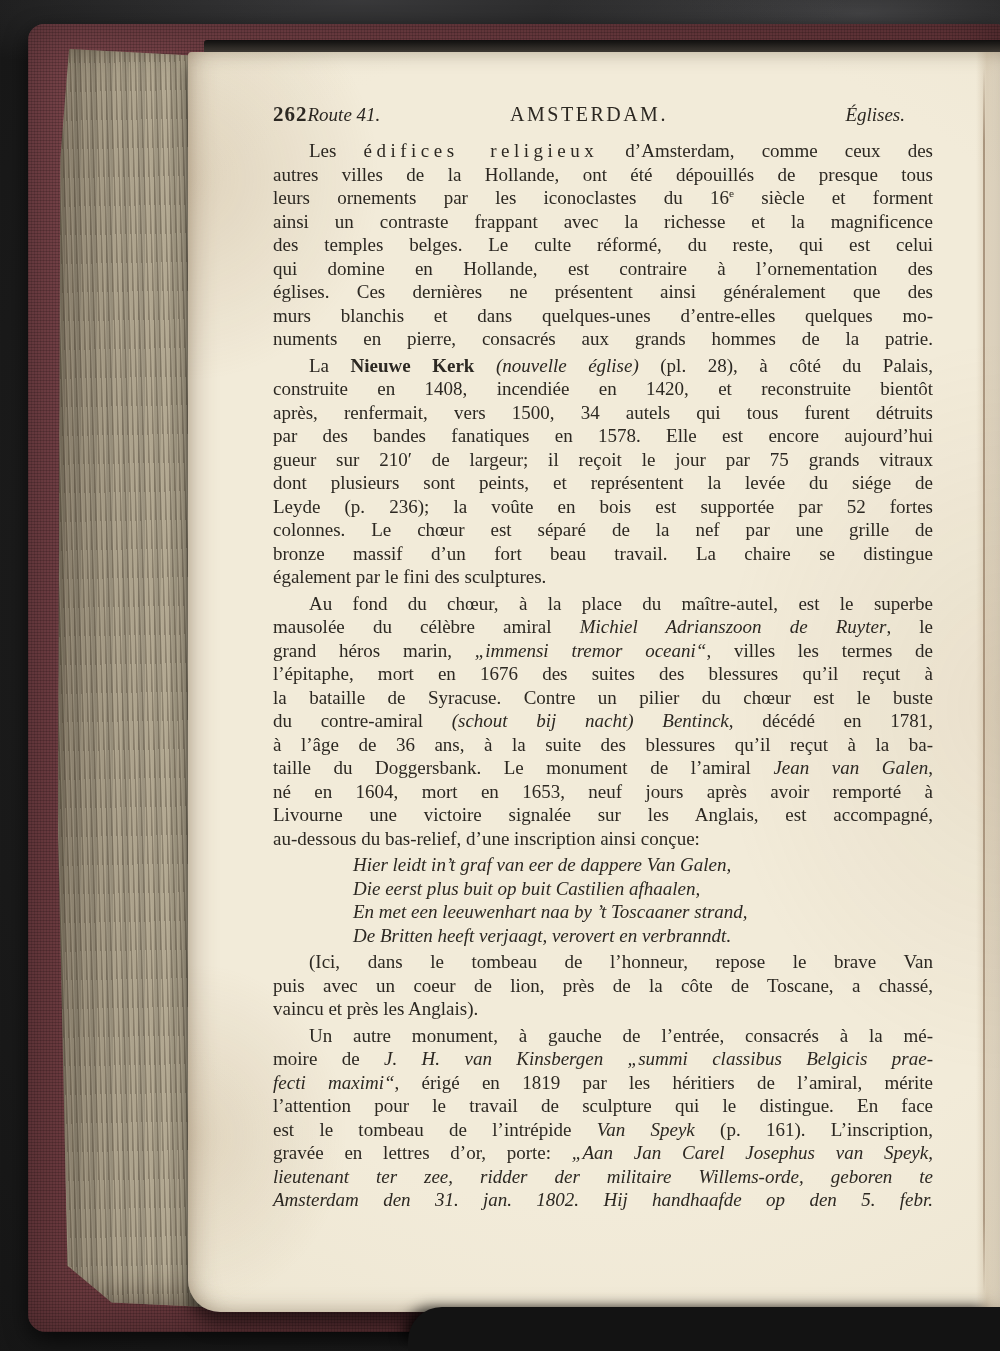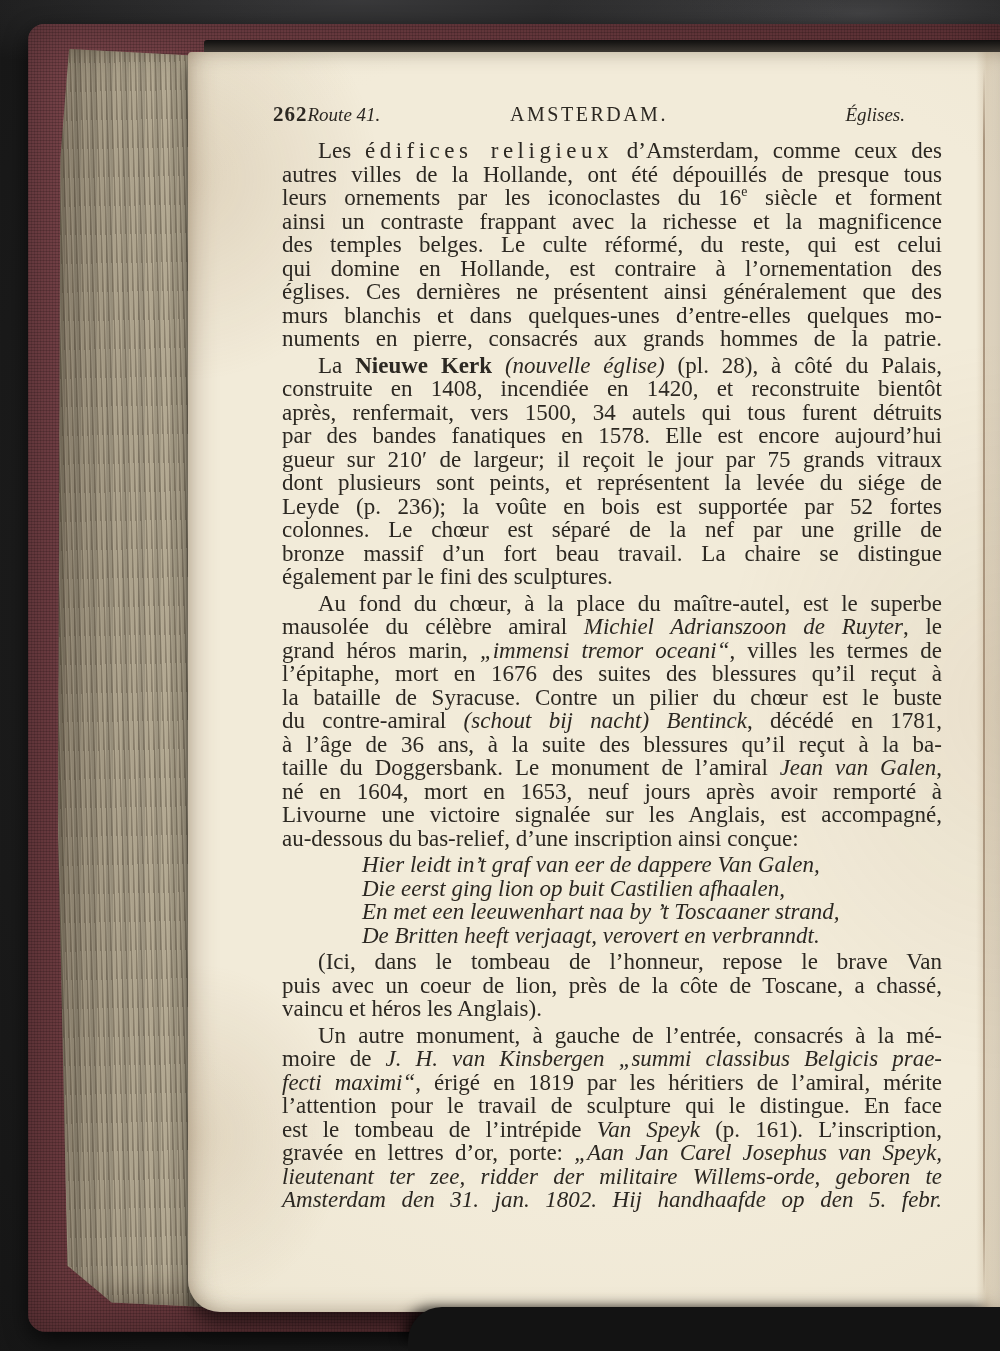--- a/index.html
+++ b/index.html
@@ -70,21 +70,21 @@
   .text-layer{position:absolute; inset:0; color:#2c2822;}
   .header{
     position:absolute; left:273px; top:97px; width:660px; height:28px;
     display:flex; align-items:baseline; font-size:20px;
   }
   .h-left{flex:1; display:flex; align-items:baseline;}
   .pagenum{font-weight:bold; font-size:21px; letter-spacing:1px;}
   .route{font-style:italic; font-size:19px;}
   .h-center{flex:1.1; text-align:center; letter-spacing:2.5px; font-size:20px;margin-top:6px;}
   .h-right{flex:1; text-align:right; font-style:italic; font-size:19px; padding-right:28px;}
-  .body{position:absolute; left:282px; top:139px; width:660px; font-size:23px;}
+  .body{position:absolute; left:273px; top:139px; width:660px; font-size:19px;}
   .para{margin:0 0 3px 0;}
   .para:last-child{margin-bottom:0;}
   .line{
     height:23.5px; line-height:23.5px; white-space:nowrap;
     text-align:justify; text-align-last:justify; overflow:visible;
   }
   .line.short{text-align-last:left;}
   .line.verse{text-align-last:left; padding-left:80px; font-style:italic;}
   .line.indent{text-indent:36px;}
   .line .i{font-style:italic;}
@@ -145,28 +145,28 @@
           <div class="line"><span>la bataille de Syracuse.  Contre un pilier du chœur est le buste</span></div>
           <div class="line"><span>du contre-amiral </span><span class="i">(schout bij nacht) Bentinck</span><span>, décédé en 1781,</span></div>
           <div class="line"><span>à l’âge de 36 ans, à la suite des blessures qu’il reçut à la ba-</span></div>
           <div class="line"><span>taille du Doggersbank.  Le monument de l’amiral </span><span class="i">Jean van Galen</span><span>,</span></div>
           <div class="line"><span>né en 1604, mort en 1653, neuf jours après avoir remporté à</span></div>
           <div class="line"><span>Livourne une victoire signalée sur les Anglais, est accompagné,</span></div>
           <div class="line short"><span>au-dessous du bas-relief, d’une inscription ainsi conçue:</span></div>
         </div>
         <div class="para">
           <div class="line verse"><span>Hier leidt in’t graf van eer de dappere Van Galen,</span></div>
-          <div class="line verse"><span>Die eerst ging lion op buit Castilien afhaalen,</span></div>
+          <div class="line verse"><span>Die eerst plus buit op buit Castilien afhaalen,</span></div>
           <div class="line verse"><span>En met een leeuwenhart naa by ’t Toscaaner strand,</span></div>
           <div class="line verse"><span>De Britten heeft verjaagt, verovert en verbranndt.</span></div>
         </div>
         <div class="para">
           <div class="line indent"><span>(Ici,  dans le tombeau de l’honneur,  repose le brave Van</span></div>
           <div class="line"><span>puis avec un coeur de lion, près de la côte de Toscane, a chassé,</span></div>
-          <div class="line short"><span>vaincu et héros les Anglais).</span></div>
+          <div class="line short"><span>vaincu et près les Anglais).</span></div>
         </div>
         <div class="para">
           <div class="line indent"><span>Un autre monument, à gauche de l’entrée, consacrés à la mé-</span></div>
           <div class="line"><span>moire de </span><span class="i">J. H. van Kinsbergen „summi classibus Belgicis prae-</span></div>
           <div class="line"><span class="i">fecti maximi“</span><span>, érigé en 1819 par les héritiers de l’amiral, mérite</span></div>
           <div class="line"><span>l’attention pour le travail de sculpture qui le distingue.  En face</span></div>
           <div class="line"><span>est le tombeau de l’intrépide </span><span class="i">Van Speyk</span><span> (p. 161).  L’inscription,</span></div>
           <div class="line"><span>gravée en lettres d’or, porte: </span><span class="i">„Aan Jan Carel Josephus van Speyk,</span></div>
           <div class="line"><span class="i">lieutenant ter zee, ridder der militaire Willems-orde, geboren te</span></div>
           <div class="line"><span class="i">Amsterdam den 31. jan. 1802.  Hij handhaafde op den 5. febr.</span></div>

